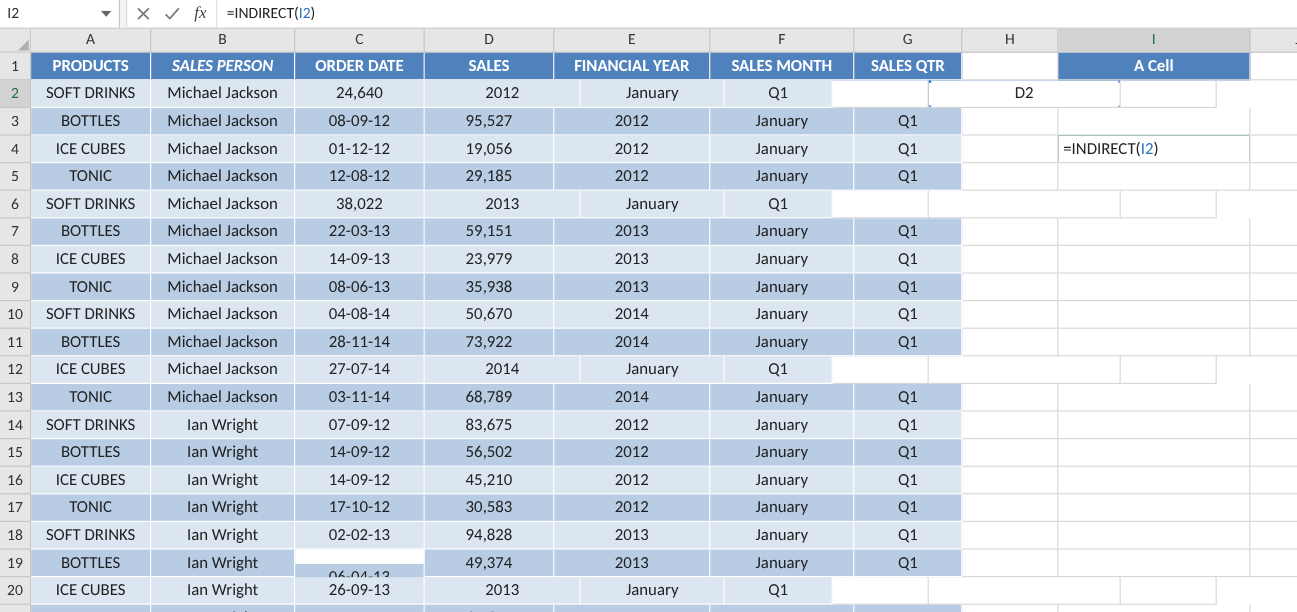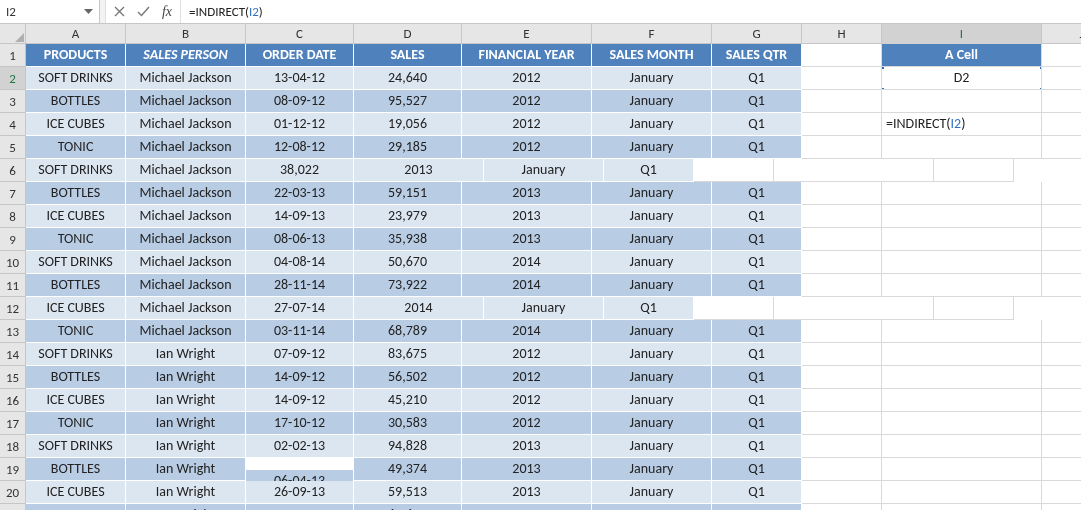--- a/index.html
+++ b/index.html
@@ -301,21 +301,20 @@
         <div class="cell colE hdr" style="width: 130px;">FINANCIAL YEAR</div>
         <div class="cell colF hdr" style="width: 120px;">SALES MONTH</div>
         <div class="cell colG hdr" style="width: 90px;">SALES QTR</div>
         <div class="cell colH" style="width: 80px;"></div>
         <div class="cell colI i-header" style="width: 160px;">A Cell</div>
         <div class="cell colJ" style="width: 80px;"></div>
       </div>
       <div class="row">
         <div class="cell colA tbl-cell band0" style="width: 100px;">SOFT DRINKS</div>
         <div class="cell colB tbl-cell band0" style="width: 120px;">Michael Jackson</div>
-        <div class="cell colC tbl-cell band0" style="width: 108px;">13-04-12</div>
         <div class="cell colD tbl-cell band0" style="width: 108px;">24,640</div>
         <div class="cell colE tbl-cell band0" style="width: 130px;">2012</div>
         <div class="cell colF tbl-cell band0" style="width: 120px;">January</div>
         <div class="cell colG tbl-cell band0" style="width: 90px;">Q1</div>
         <div class="cell colH" style="width: 80px;"></div>
         <div class="cell colI i2-cell" style="width: 160px;">D2<div class="i2-overlay">
             <div class="i2-handle tl"></div>
             <div class="i2-handle tr"></div>
             <div class="i2-handle bl"></div>
             <div class="i2-handle br"></div>
@@ -521,21 +520,20 @@
         <div class="cell colF tbl-cell band1" style="width: 120px;">January</div>
         <div class="cell colG tbl-cell band1" style="width: 90px;">Q1</div>
         <div class="cell colH" style="width: 80px;"></div>
         <div class="cell colI" style="width: 160px;"></div>
         <div class="cell colJ" style="width: 80px;"></div>
       </div>
       <div class="row">
         <div class="cell colA tbl-cell band0" style="width: 100px;">ICE CUBES</div>
         <div class="cell colB tbl-cell band0" style="width: 120px;">Ian Wright</div>
         <div class="cell colC tbl-cell band0" style="width: 108px;">26-09-13</div>
-        <div class="cell colD tbl-cell band0" style="width: 108px;">59,513</div>
         <div class="cell colE tbl-cell band0" style="width: 130px;">2013</div>
         <div class="cell colF tbl-cell band0" style="width: 120px;">January</div>
         <div class="cell colG tbl-cell band0" style="width: 90px;">Q1</div>
         <div class="cell colH" style="width: 80px;"></div>
         <div class="cell colI" style="width: 160px;"></div>
         <div class="cell colJ" style="width: 80px;"></div>
       </div>
       <div class="row">
         <div class="cell colA tbl-cell band1" style="width: 100px;">TONIC</div>
         <div class="cell colB tbl-cell band1" style="width: 120px;">Ian Wright</div>

